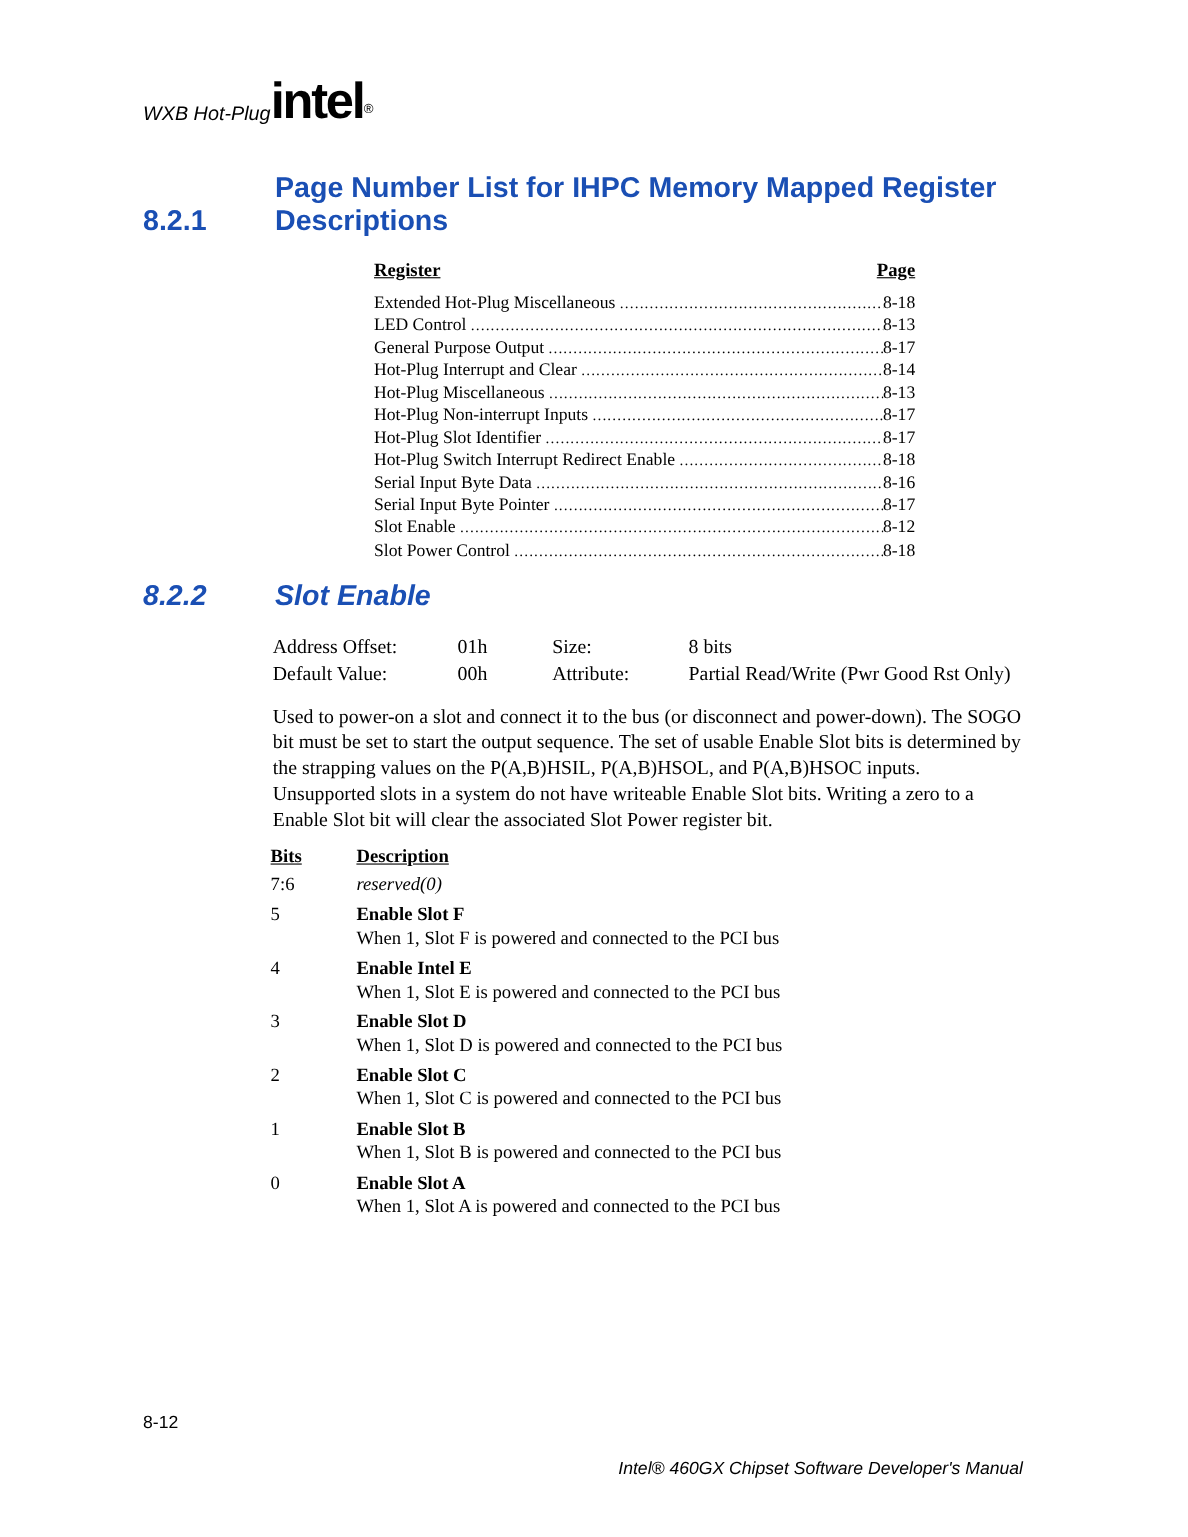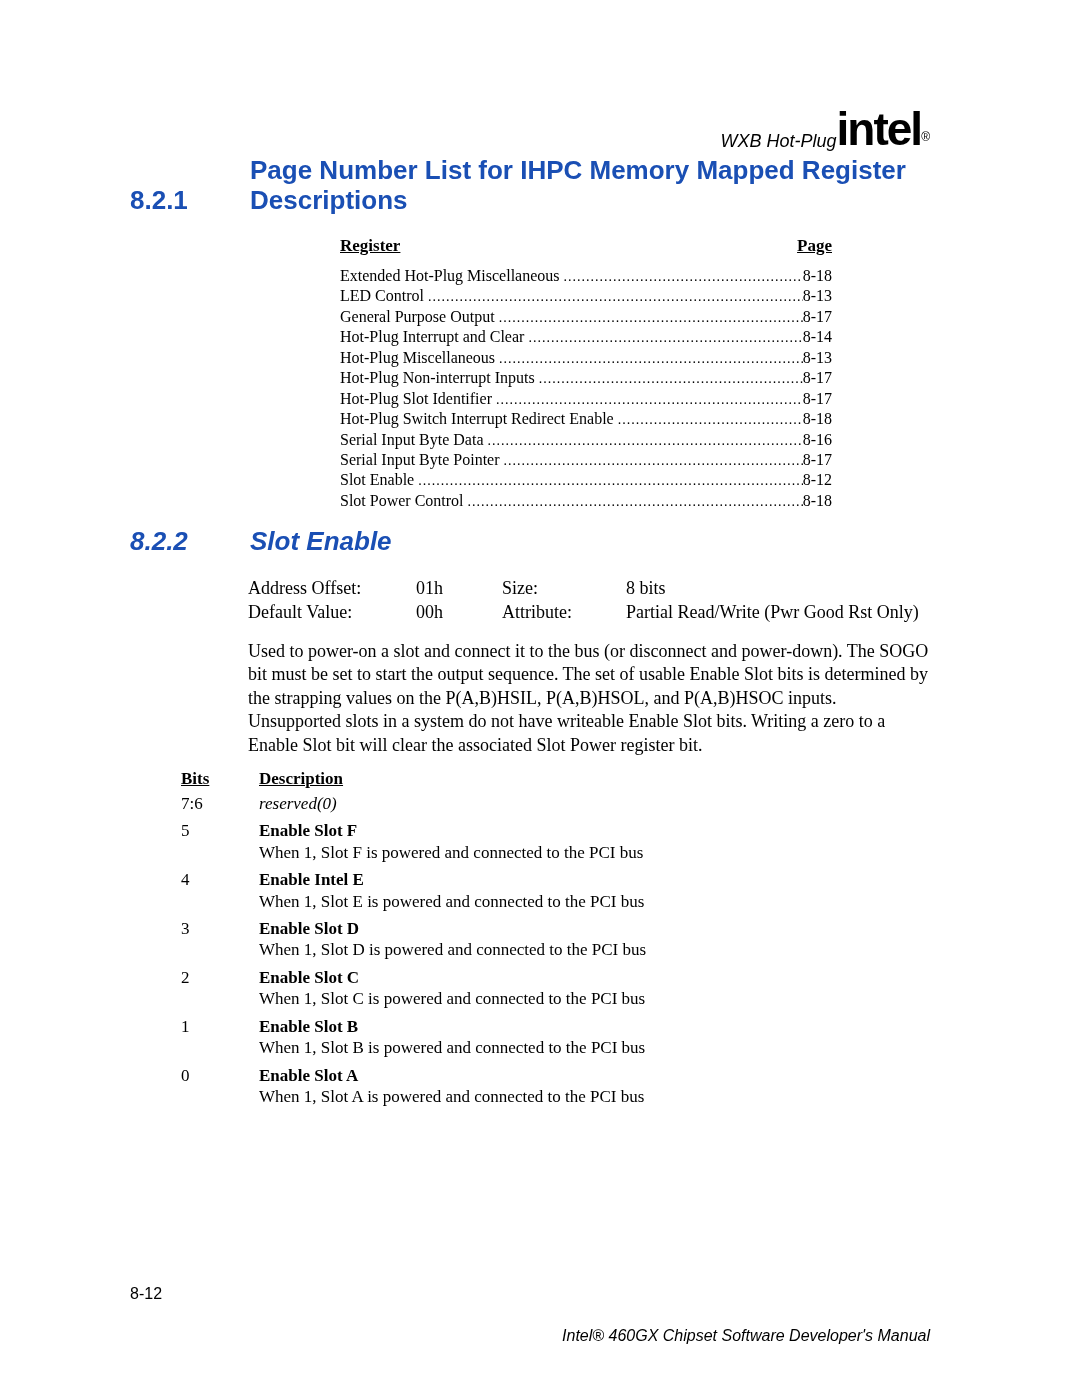--- a/index.html
+++ b/index.html
@@ -10,39 +10,38 @@
     background: #fff; color: #000;
   }
   .page {
     position: relative;
     width: 1080px;
     height: 1397px;
     padding: 70px 150px 0 130px;
   }
   .running-head {
     position: absolute;
-    top: 78px;
+    top: 60px;
     left: 130px;
     right: 150px;
     display: flex;
-    justify-content: flex-end;
+    justify-content: flex-start;
     align-items: flex-end;
   }
   .running-title {
     font-style: italic;
     font-size: 18px;
     font-family: Arial, Helvetica, sans-serif;
   }
   .logo {
     font-family: Arial, Helvetica, sans-serif;
     font-weight: 800;
     font-size: 46px;
     letter-spacing: -2px;
     transform: translateY(4px);
-    margin-top: 20px;
   }
   .logo .reg {
     font-size: 12px;
     vertical-align: baseline;
     position: relative;
     top: -4px;
     font-weight: normal;
     letter-spacing: 0;
   }
   .content {
@@ -115,21 +114,21 @@
   .spec-row .l2 { width: 124px; }
   .spec-row .v2 { flex: 1; }
 
   .para {
     margin: 16px 0 12px 118px;
     font-size: 18px;
     line-height: 1.3;
     max-width: 700px;
   }
 
-  .bits-block { margin-left: 51px; }
+  .bits-block { margin-left: 116px; }
   .bits-head {
     display: flex;
     font-weight: 700;
     text-decoration: underline;
     font-size: 17px;
     margin-bottom: 4px;
   }
   .bits-head .b1 { width: 78px; }
   .bit-row {
     display: flex;

